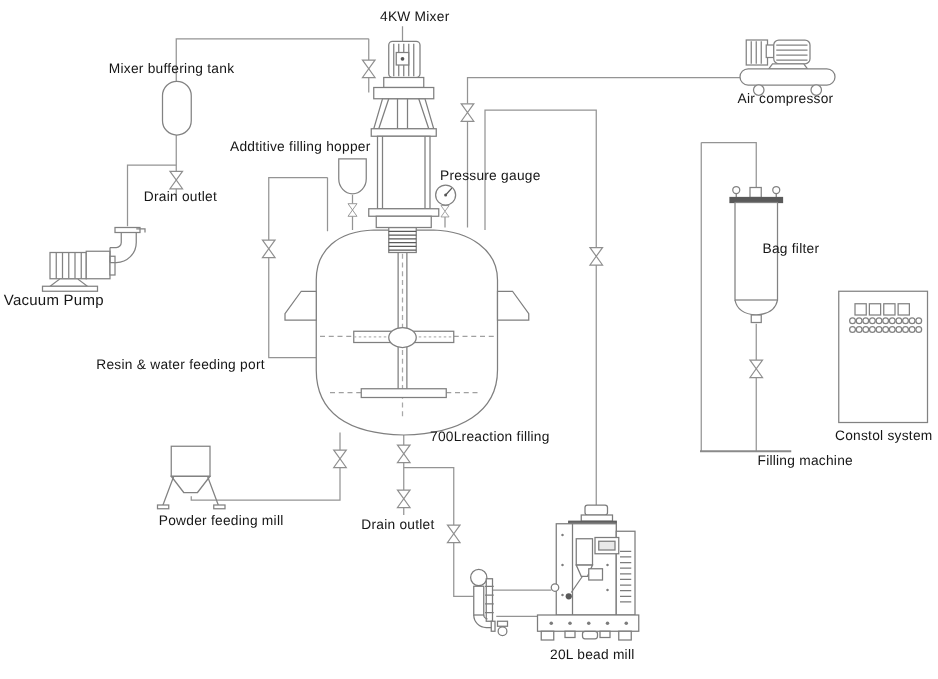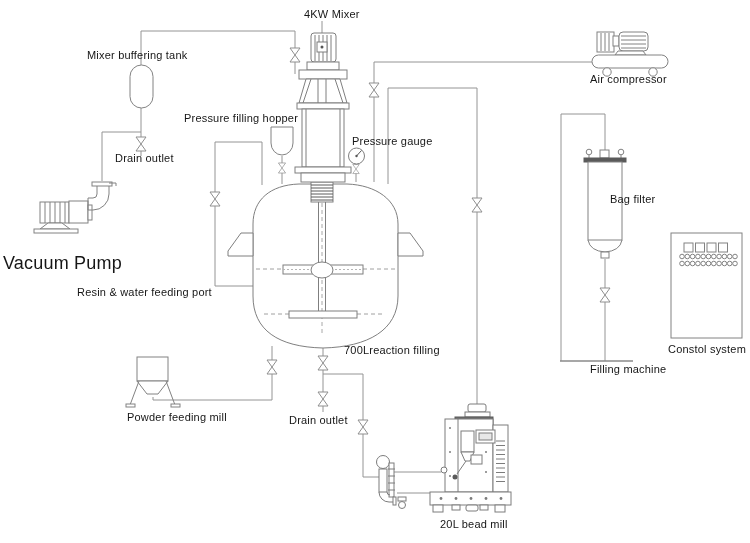--- a/index.html
+++ b/index.html
@@ -1,20 +1,20 @@
 <!DOCTYPE html>
 <html><head>
 <meta charset="utf-8">
 <style>
   html,body{margin:0;padding:0;background:#ffffff;}
   .stage{position:relative;width:750px;height:543px;background:#ffffff;overflow:hidden;
          font-family:"Liberation Sans", sans-serif;text-decoration:underline;}
   svg{position:absolute;left:0;top:0;}
   .lbl{position:absolute;font-size:11px;color:#161616;white-space:nowrap;letter-spacing:.2px;}
-  .lbl-lg{font-size:18px;margin-top:20px;}
+  .lbl-lg{font-size:12px;}
 </style>
 </head>
 <body>
 
 <div class="stage">
 
 <svg width="750" height="543" viewBox="0 0 750 543">
   <defs>
     <g id="vlv">
       <polygon points="-5,-7 5,-7 0,0"></polygon>
@@ -266,27 +266,27 @@
     <path d="M379,492 A10,10 0 0 0 389,502 L395,502" fill="none"></path>
     <path d="M387,492 A3,3 0 0 0 390,495" fill="none"></path>
     <rect x="393" y="497" width="3" height="8"></rect>
     <rect x="398" y="497" width="8" height="4"></rect>
     <circle cx="402" cy="505" r="3.5"></circle>
   </g>
 </svg>
 
 <div class="lbl" style="left:304px;top:8px">4KW Mixer</div>
 <div class="lbl" style="left:87px;top:49px">Mixer buffering tank</div>
-<div class="lbl" style="left:184px;top:112px">Pressure filling hopper</div>
+<div class="lbl" style="left:184px;top:112px">Addtitive filling hopper</div>
 <div class="lbl" style="left:352px;top:135px">Pressure gauge</div>
 <div class="lbl" style="left:115px;top:152px">Drain outlet</div>
 <div class="lbl lbl-lg" style="left:3px;top:233px">Vacuum Pump</div>
 <div class="lbl" style="left:77px;top:286px">Resin &amp; water feeding port</div>
 <div class="lbl" style="left:344px;top:344px">700Lreaction filling</div>
 <div class="lbl" style="left:127px;top:411px">Powder feeding mill</div>
 <div class="lbl" style="left:289px;top:414px">Drain outlet</div>
 <div class="lbl" style="left:440px;top:518px">20L bead mill</div>
 <div class="lbl" style="left:590px;top:73px">Air compressor</div>
 <div class="lbl" style="left:610px;top:193px">Bag filter</div>
-<div class="lbl" style="left:590px;top:363px">Filling machine</div>
+<div class="lbl" style="left:606px;top:363px">Filling machine</div>
 <div class="lbl" style="left:668px;top:343px">Constol system</div>
 
 </div>
 
 </body></html>

